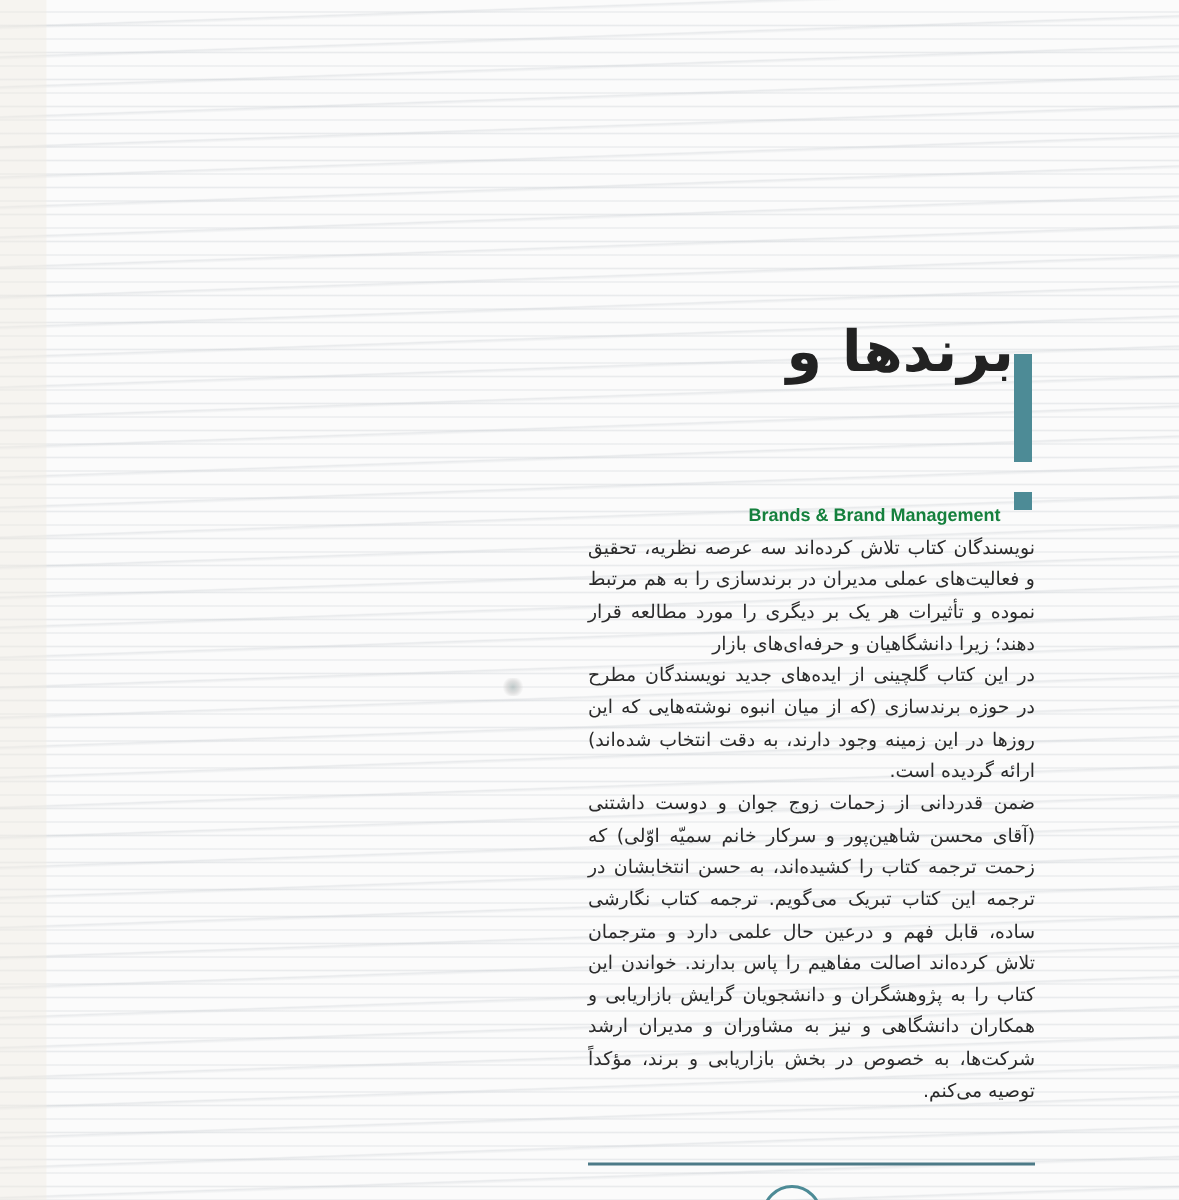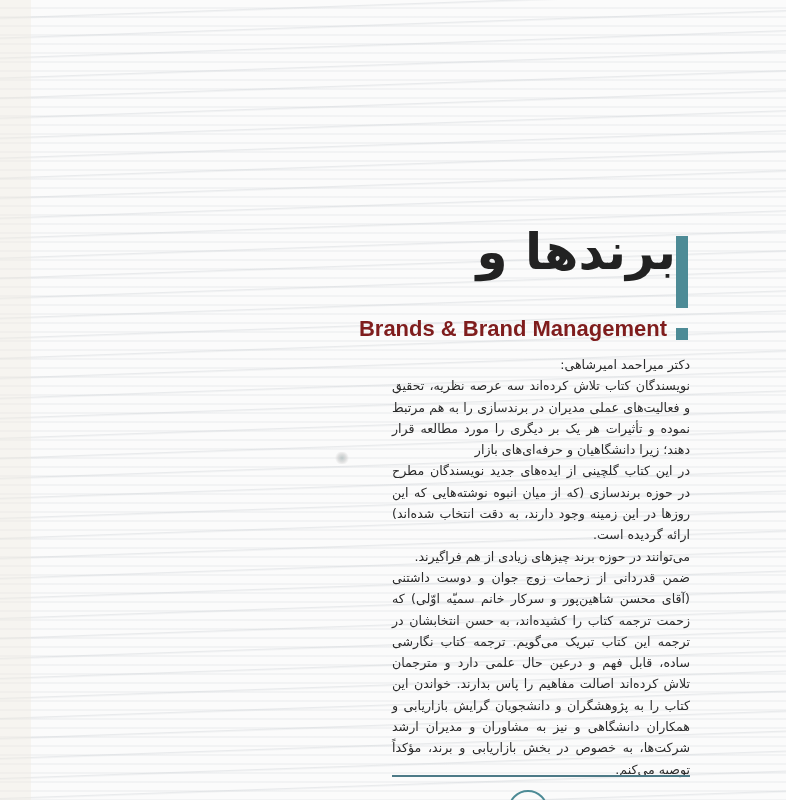--- a/index.html
+++ b/index.html
@@ -6,24 +6,24 @@
   body{width:786px;height:800px;overflow:hidden;position:relative;
     background:#fbfbfb;
     font-family:"DejaVu Sans",sans-serif;color:#2a2a2a;}
   .texture{position:absolute;inset:0;
     background:
       repeating-linear-gradient(180deg, rgba(200,205,210,0.0) 0px, rgba(200,205,210,0.0) 7px, rgba(200,205,210,0.35) 8px, rgba(200,205,210,0.0) 9px),
       repeating-linear-gradient(178deg, rgba(215,218,222,0.0) 0px, rgba(215,218,222,0.0) 17px, rgba(210,214,218,0.45) 18px, rgba(215,218,222,0.0) 20px);
   }
   .spine{position:absolute;left:0;top:0;width:31px;height:800px;background:rgba(240,236,226,0.45);}
   .title-bar{position:absolute;left:676px;top:236px;width:12px;height:72px;background:#4d8b96;}
-  .title{position:absolute;right:110px;top:230px;direction:rtl;text-align:center;
-    font-family:"DejaVu Sans",sans-serif;font-weight:bold;font-size:50px;line-height:44px;color:#222;letter-spacing:1px;}
+  .title{position:absolute;right:110px;top:212px;direction:rtl;text-align:center;
+    font-family:"DejaVu Sans",sans-serif;font-weight:bold;font-size:38px;line-height:44px;color:#222;letter-spacing:1px;}
   .subtitle-sq{position:absolute;left:676px;top:328px;width:12px;height:12px;background:#4d8b96;}
-  .subtitle{position:absolute;right:119px;top:316px;font-family:"Liberation Sans",sans-serif;font-weight:bold;font-size:22px;color:#7f1d1d;white-space:nowrap;}
+  .subtitle{position:absolute;right:119px;top:336px;font-family:"Liberation Sans",sans-serif;font-weight:bold;font-size:12px;color:#15803d;white-space:nowrap;}
   .body{position:absolute;left:392px;width:298px;top:354px;direction:rtl;text-align:justify;
     font-family:"DejaVu Sans",sans-serif;font-size:12.6px;line-height:21.3px;color:#2b2b2b;}
   .body p{margin:0;}
   .rule{position:absolute;left:392px;top:775px;width:298px;height:2px;background:#4d7a87;}
   .logo{position:absolute;left:508px;top:790px;width:40px;height:40px;border-radius:50%;border:2px solid #4d8b96;box-sizing:border-box;}
   .smudge{position:absolute;left:334px;top:452px;width:16px;height:12px;background:radial-gradient(circle,#9aa 0,#ccc 40%,transparent 70%);opacity:.6;}
 </style>
 </head>
 <body>
 
@@ -33,21 +33,19 @@
 
 <div class="title-bar"></div>
 <div class="title">
   <div>برندها و</div>
 </div>
 
 <div class="subtitle-sq"></div>
 <div class="subtitle">Brands &amp; Brand Management</div>
 
 <div class="body">
-  <p>دکتر میراحمد امیرشاهی:</p>
   <p>نویسندگان کتاب تلاش کرده‌اند سه عرصه نظریه، تحقیق و فعالیت‌های عملی مدیران در برندسازی را به هم مرتبط نموده و تأثیرات هر یک بر دیگری را مورد مطالعه قرار دهند؛ زیرا دانشگاهیان و حرفه‌ای‌های بازار</p>
   <p>در این کتاب گلچینی از ایده‌های جدید نویسندگان مطرح در حوزه برندسازی (که از میان انبوه نوشته‌هایی که این روزها در این زمینه وجود دارند، به دقت انتخاب شده‌اند) ارائه گردیده است.</p>
-  <p>می‌توانند در حوزه برند چیزهای زیادی از هم فراگیرند.</p>
   <p>ضمن قدردانی از زحمات زوج جوان و دوست داشتنی (آقای محسن شاهین‌پور و سرکار خانم سمیّه اوّلی) که زحمت ترجمه کتاب را کشیده‌اند، به حسن انتخابشان در ترجمه این کتاب تبریک می‌گویم. ترجمه کتاب نگارشی ساده، قابل فهم و درعین حال علمی دارد و مترجمان تلاش کرده‌اند اصالت مفاهیم را پاس بدارند. خواندن این کتاب را به پژوهشگران و دانشجویان گرایش بازاریابی و همکاران دانشگاهی و نیز به مشاوران و مدیران ارشد شرکت‌ها، به خصوص در بخش بازاریابی و برند، مؤکداً توصیه می‌کنم.</p>
 </div>
 
 <div class="rule"></div>
 <div class="logo"></div>
 
 </body></html>

